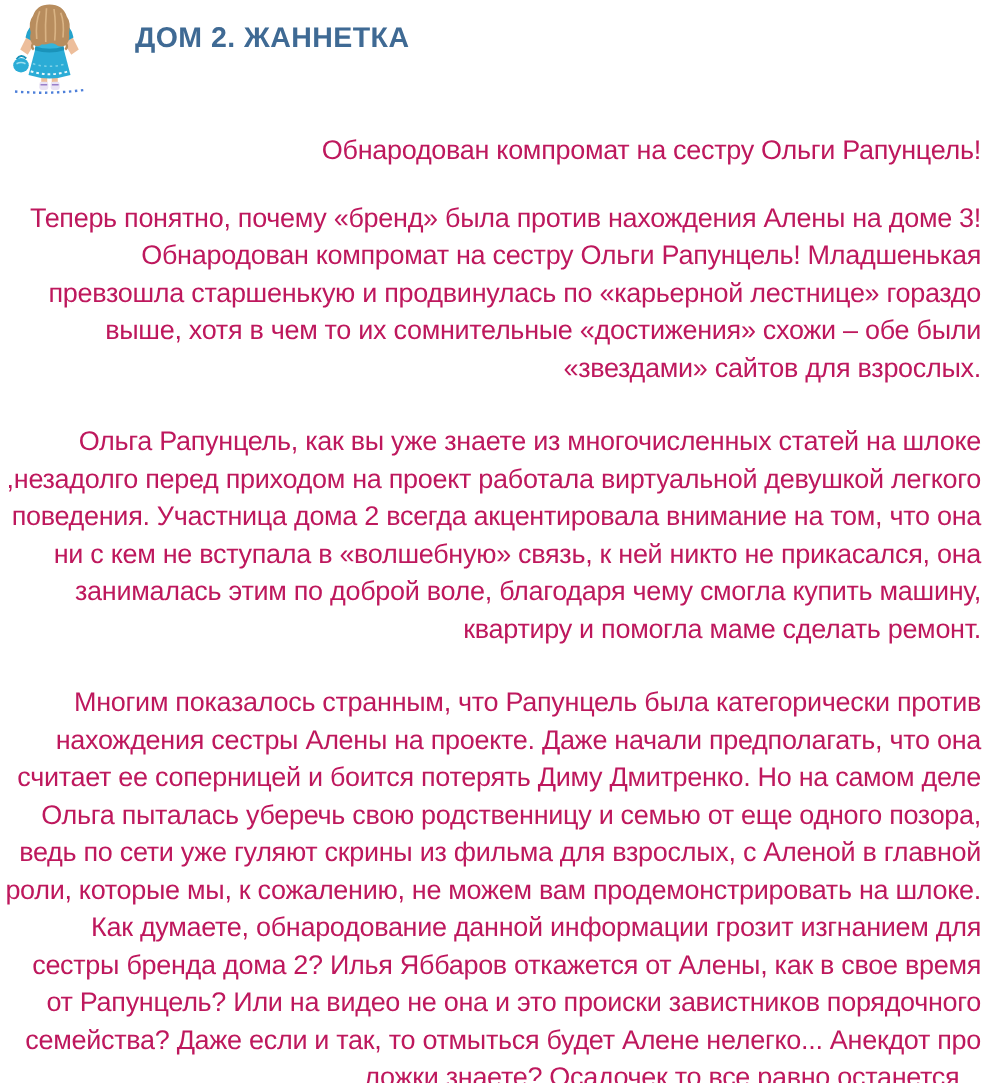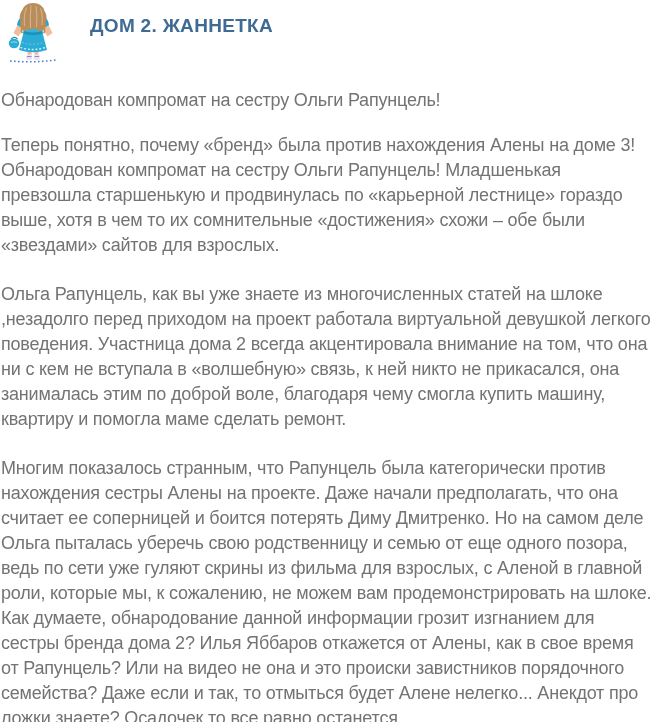--- a/index.html
+++ b/index.html
@@ -33,22 +33,23 @@
   }
 
   .content {
     margin-top: 24px;
     padding: 0 16px 0 1px;
   }
   .content p {
     font-size: 18px;
     line-height: 25px;
     letter-spacing: -0.2px;
-    color: #737373;
+    color: #be185d;
     margin: 0 0 24px 0;
+    text-align: right;
   }
   .content p.lead { margin-bottom: 20px; }
   .content p:last-child { margin-bottom: 0; }
 </style>
 </head>
 <body>
 
 <div class="page">
 
   <div class="header">

